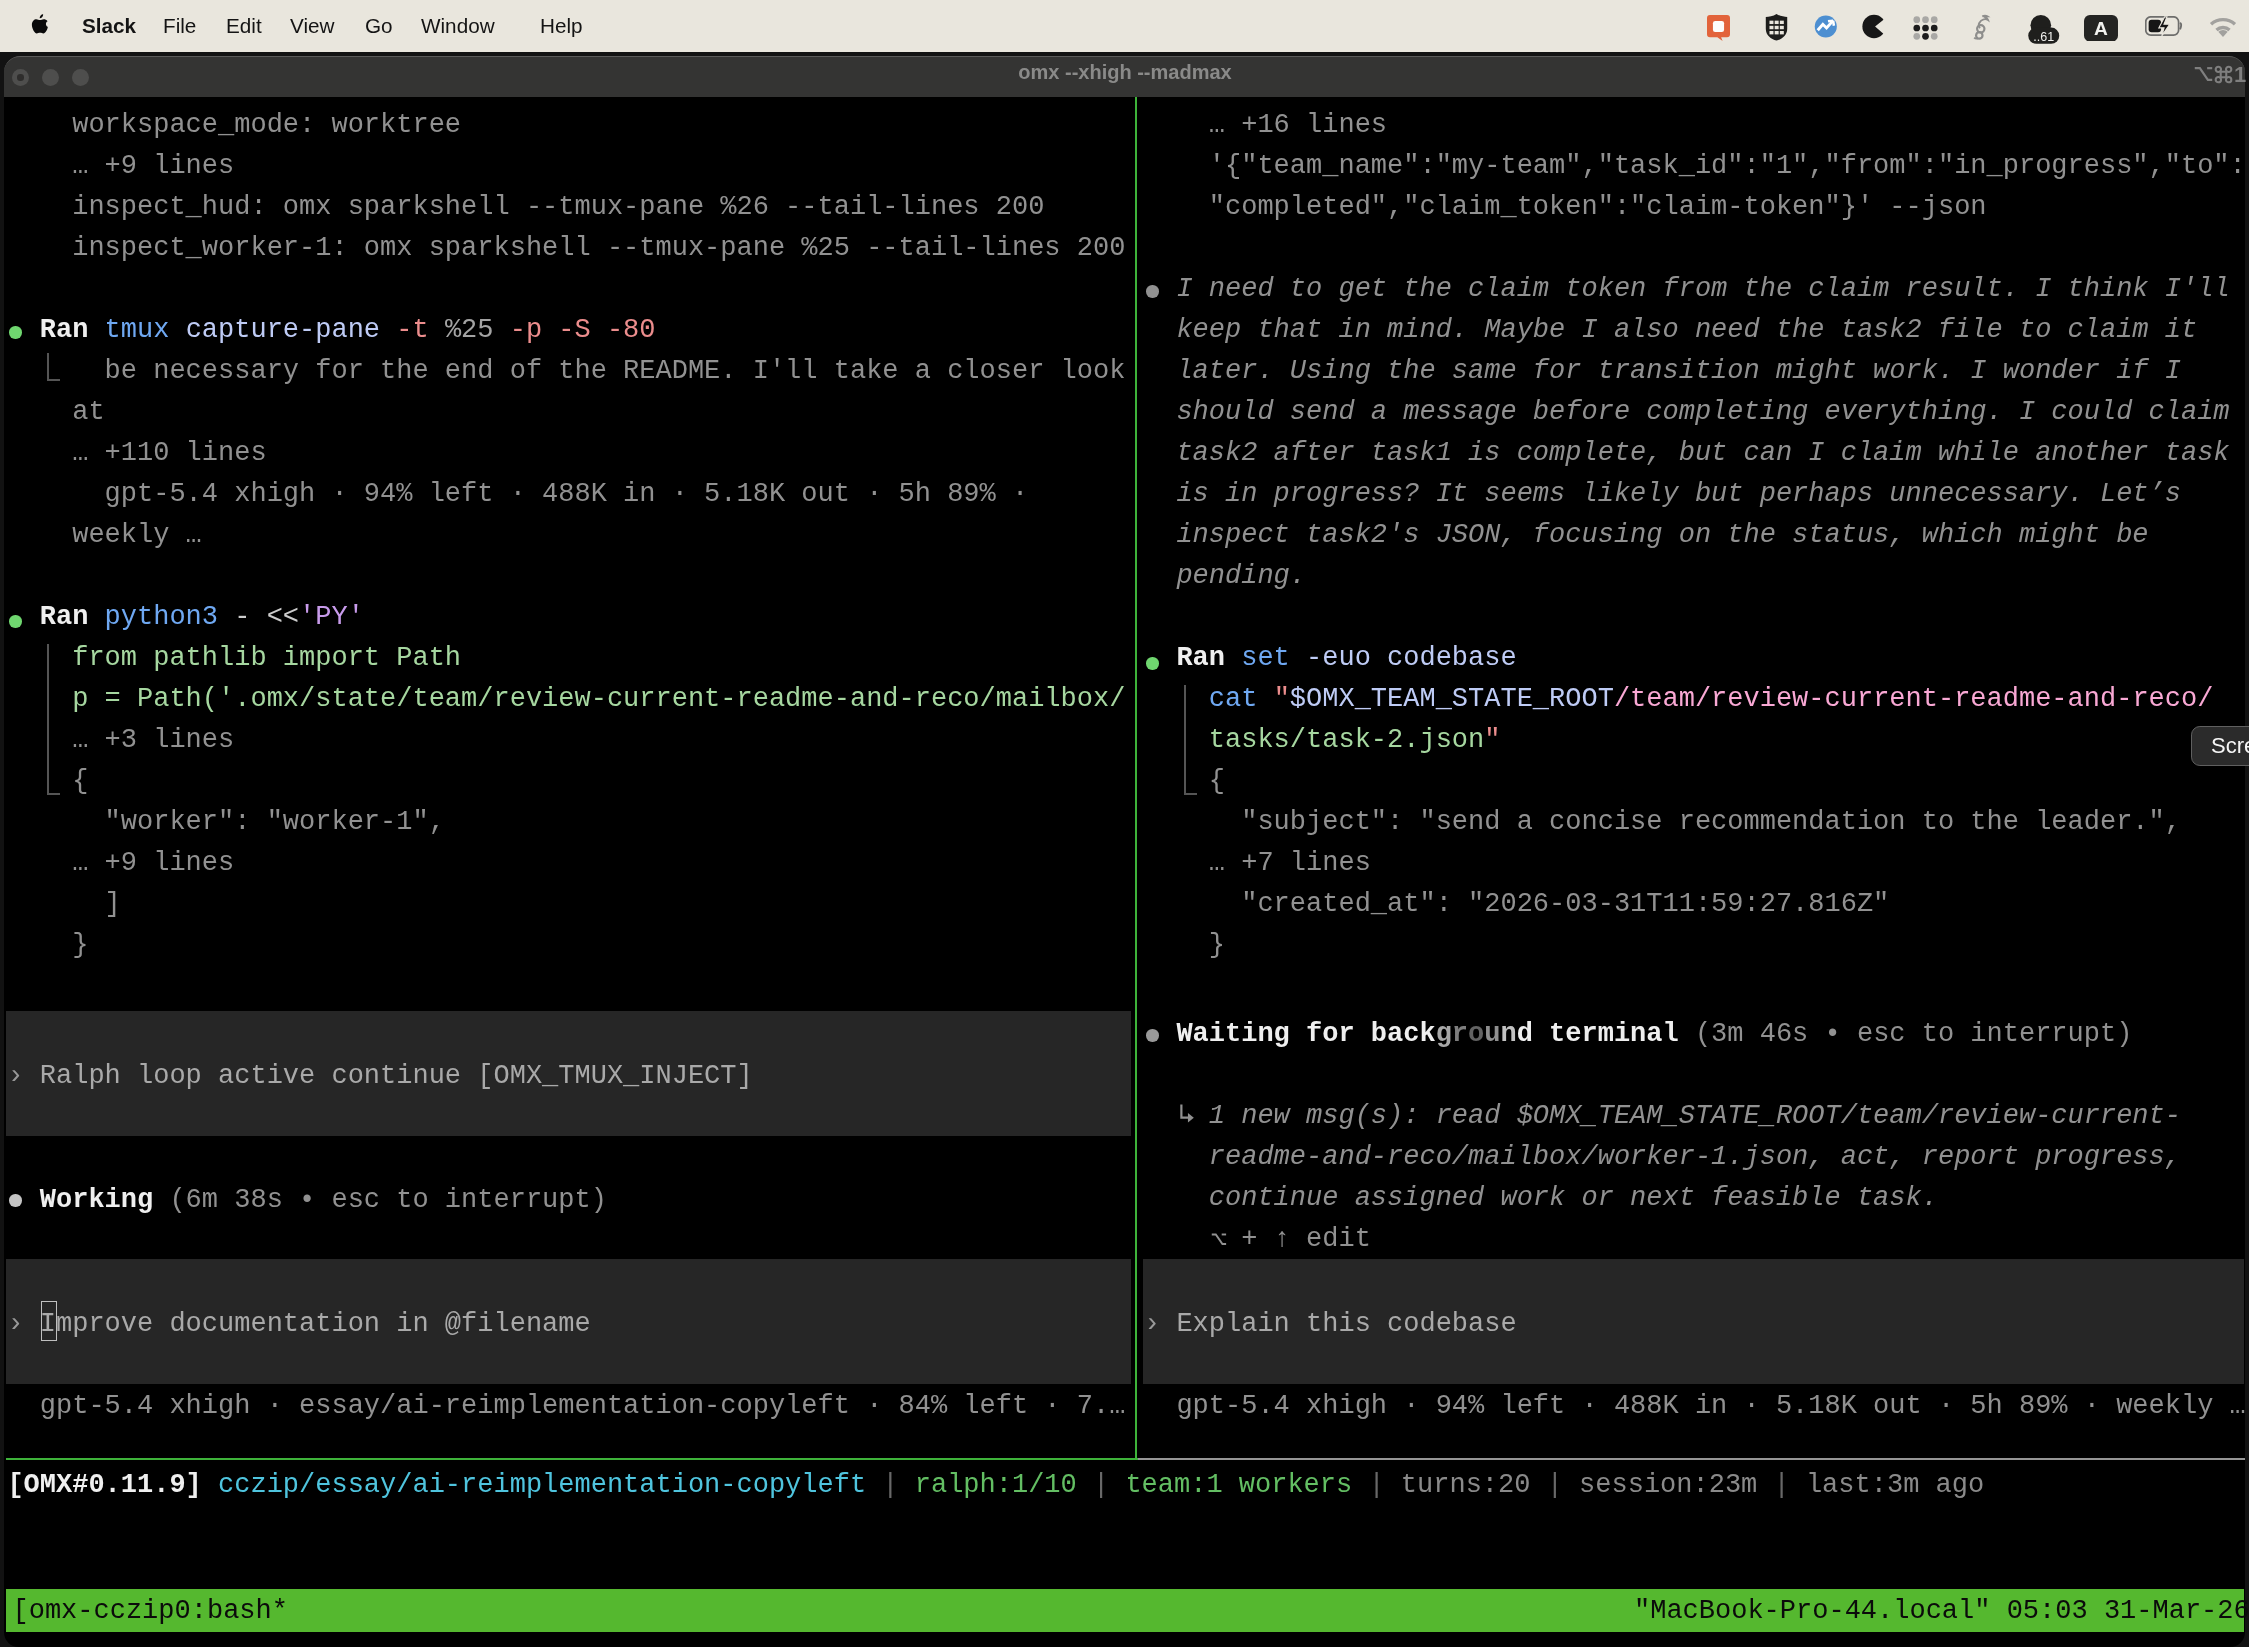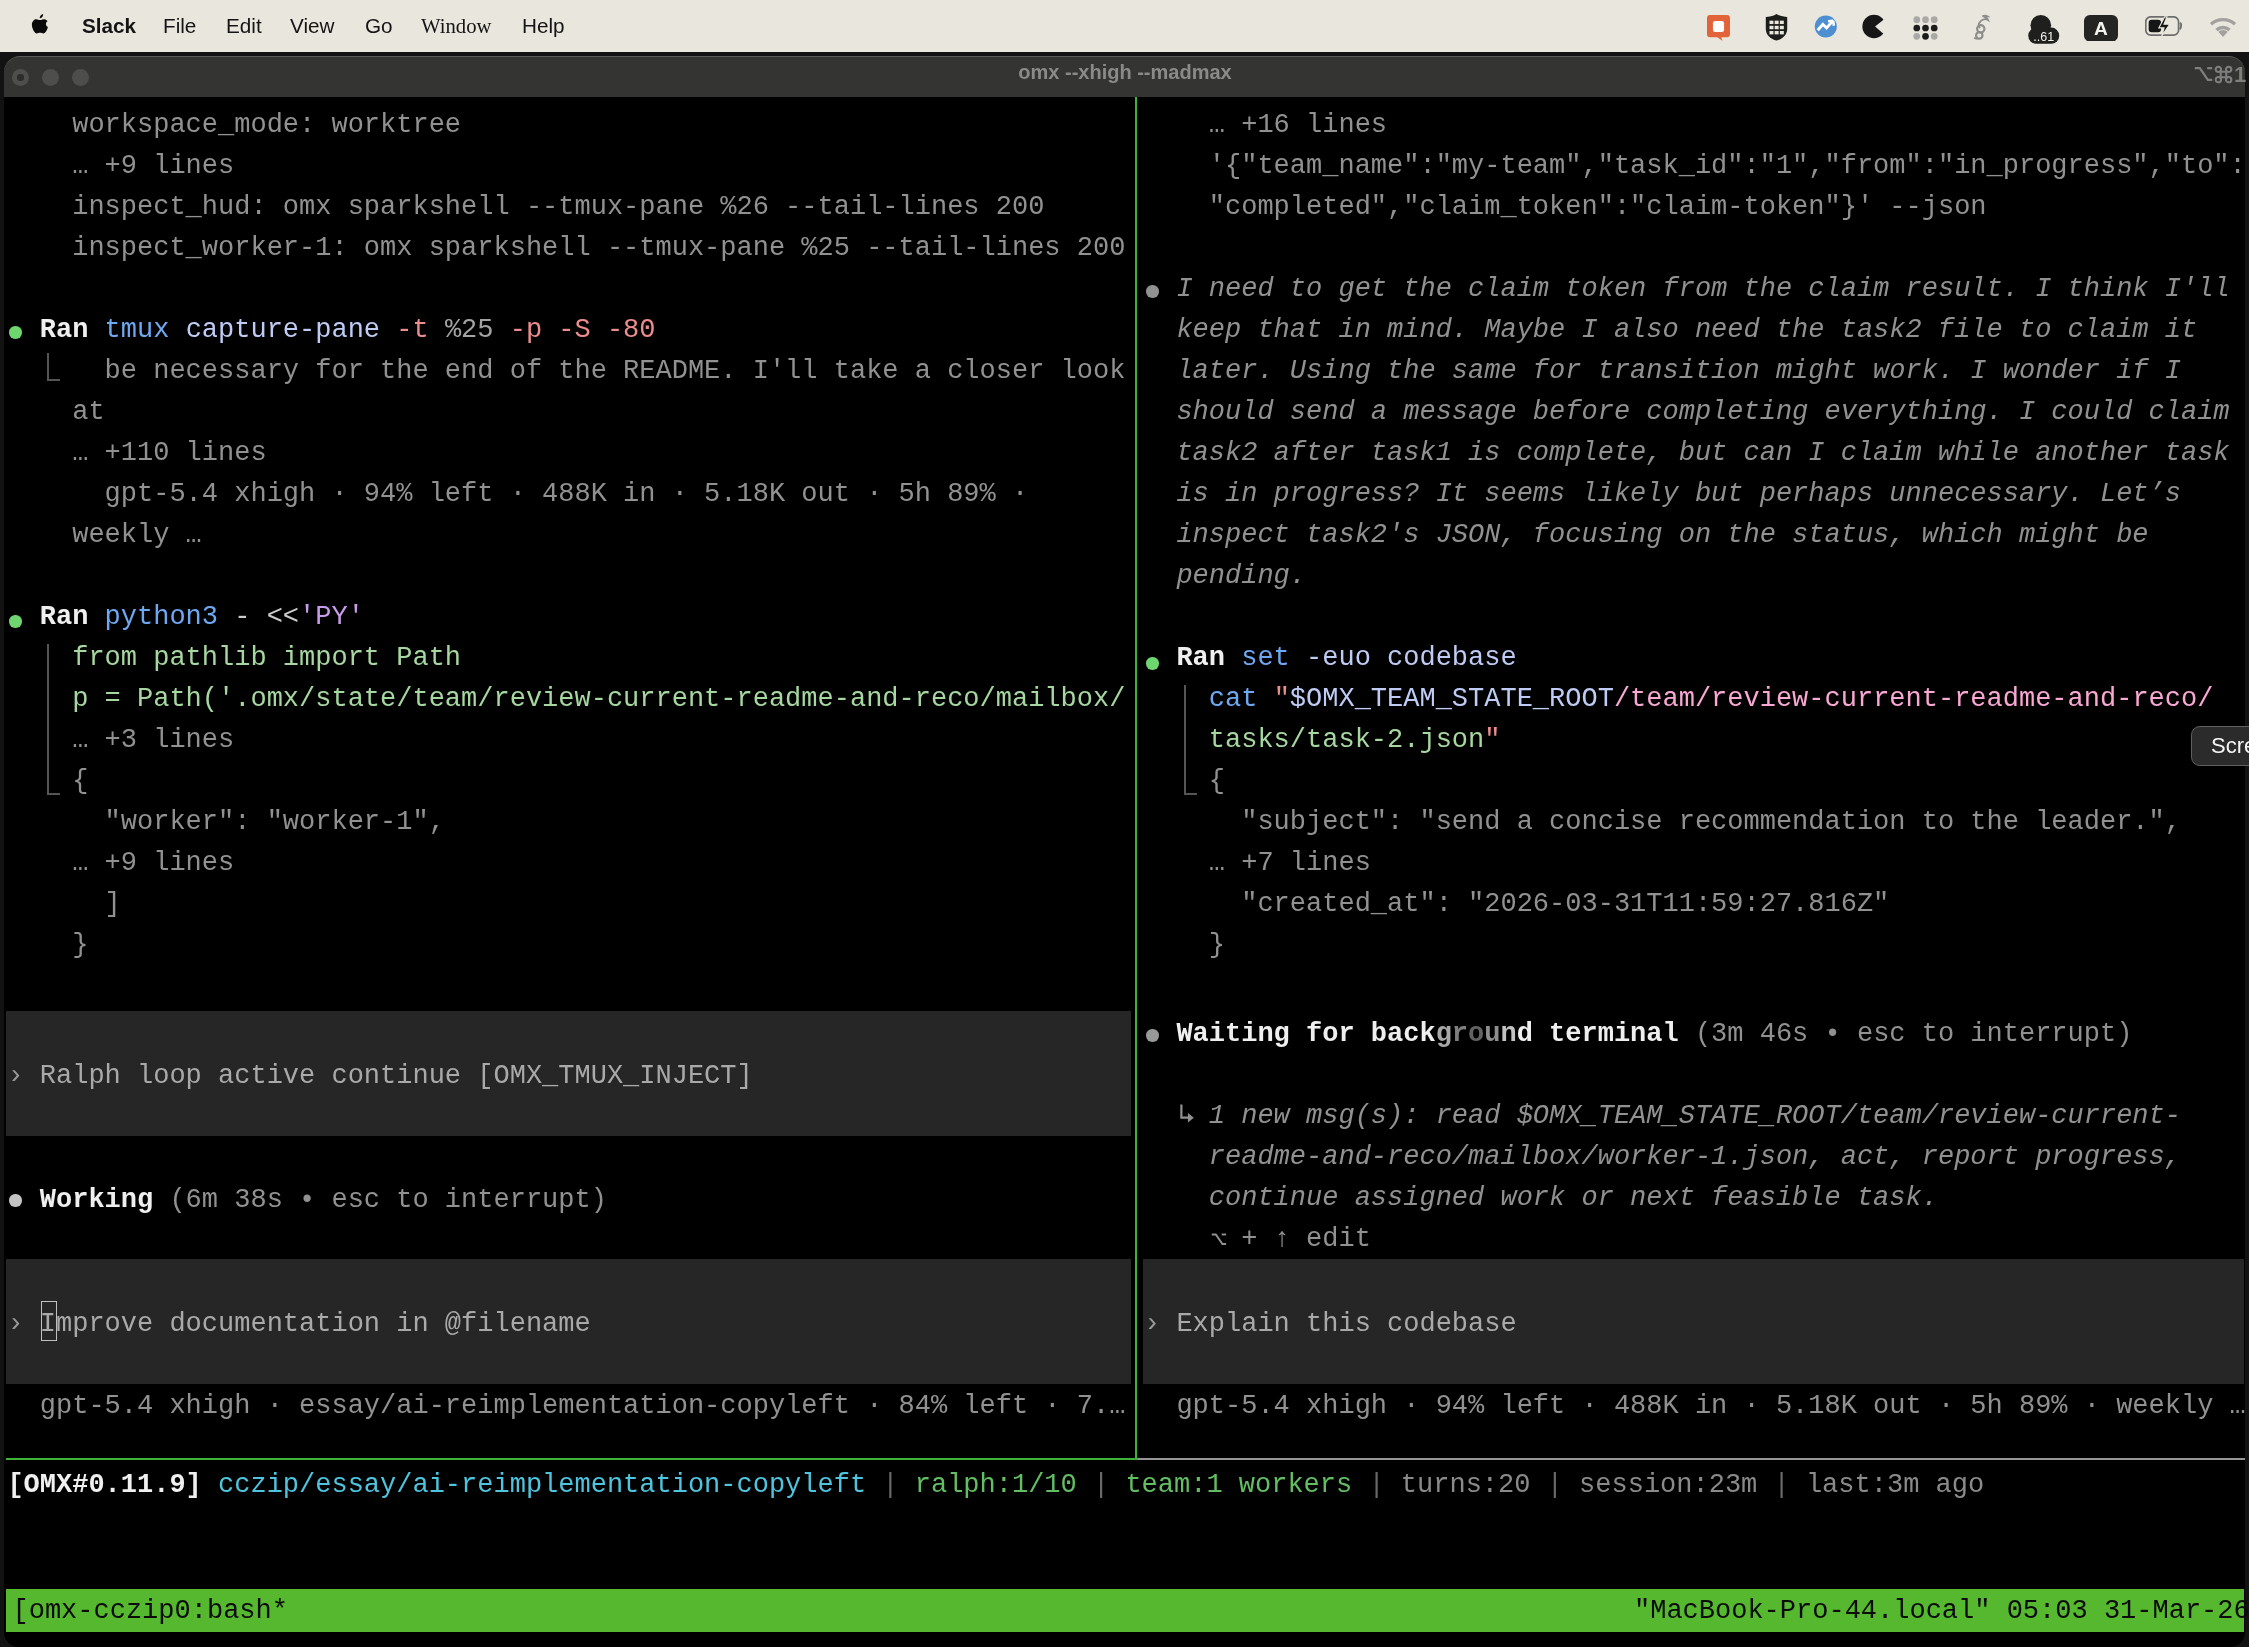--- a/index.html
+++ b/index.html
@@ -41,22 +41,22 @@
 <div class="menubar"></div>
 <svg style="position:absolute; left:31px; top:13.3px;" width="19" height="23.6" viewBox="0 0 26 32">
     <path fill="#0a0a0a" d="M17.5 8.3c-2.4 0-3.4 1.15-5.1 1.15-1.75 0-3.1-1.14-5.2-1.14C4.55 8.31 1.2 10.8 1.2 16.1c0 5.6 4.1 11.9 6.6 11.9 1.5 0 2.5-1 4.6-1 2.1 0 2.8 1 4.6 1 2.5 0 6-5.9 6-9.3-3-1.3-3.6-5.9-.3-7.7-1.3-1.9-3.6-2.7-5.2-2.7z"></path>
     <path fill="#0a0a0a" d="M16.6 1.5c.3 2.9-2.1 5.6-4.6 5.5-.4-2.7 2.2-5.5 4.6-5.5z"></path>
   </svg>
 <div class="mi" style="left:82px; font-weight:bold;">Slack</div>
 <div class="mi" style="left:163px;">File</div>
 <div class="mi" style="left:226px;">Edit</div>
 <div class="mi" style="left:290px;">View</div>
 <div class="mi" style="left:365px;">Go</div>
-<div class="mi" style="left:421px;font-family:Liberation Serif, serif;">Window</div>
-<div class="mi" style="left:522px;">Help</div>
+<div class="mi" style="left:421px;">Window</div>
+<div class="mi" style="left:540px;">Help</div>
 
 <svg style="position:absolute; left:1707px; top:14.8px;" width="23" height="26" viewBox="0 0 31 35">
     <path fill="#e2633a" d="M4 0 h23 a4 4 0 0 1 4 4 v22 a4 4 0 0 1-4 4 h-8 l2 5 -7-5 h-10 a4 4 0 0 1-4-4 v-22 a4 4 0 0 1 4-4 z"></path>
     <rect x="8" y="8" width="15" height="15" rx="3" fill="#fdfdfb"></rect>
   </svg>
 
 <svg style="position:absolute; left:1765px; top:14px;" width="23" height="26.6" viewBox="0 0 31 36">
     <path fill="#1d1d1b" d="M15.5 0 C20 3 26 4 30 4 V20 C30 29 23 34 15.5 36 C8 34 1 29 1 20 V4 C5 4 11 3 15.5 0 Z"></path>
     <g fill="#e9e6dd">
       <rect x="6" y="9" width="5.4" height="4.6"></rect>

